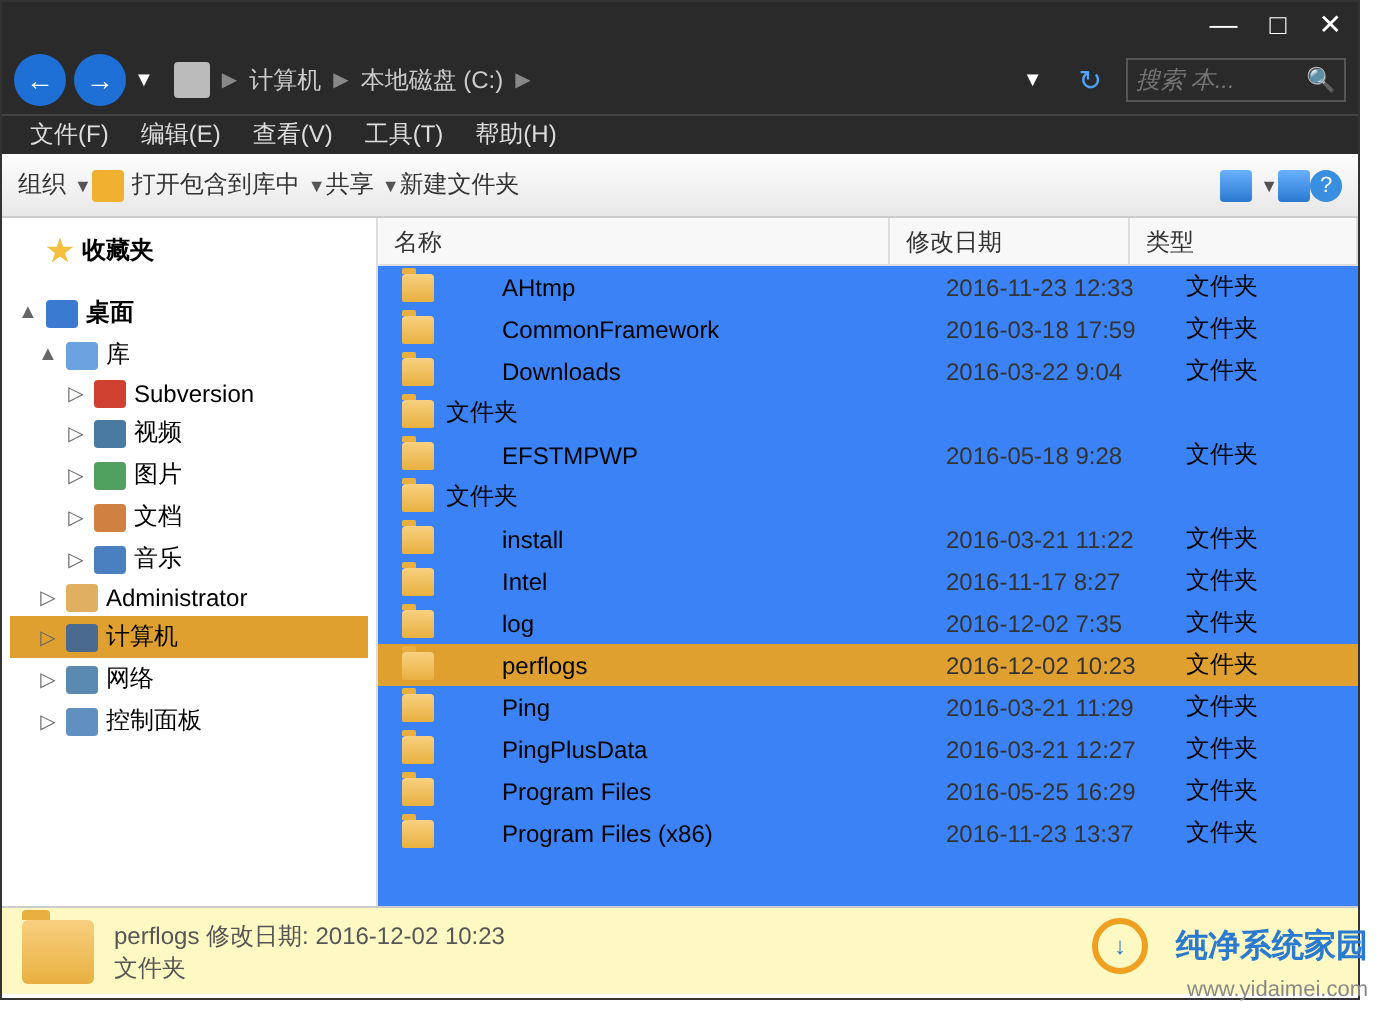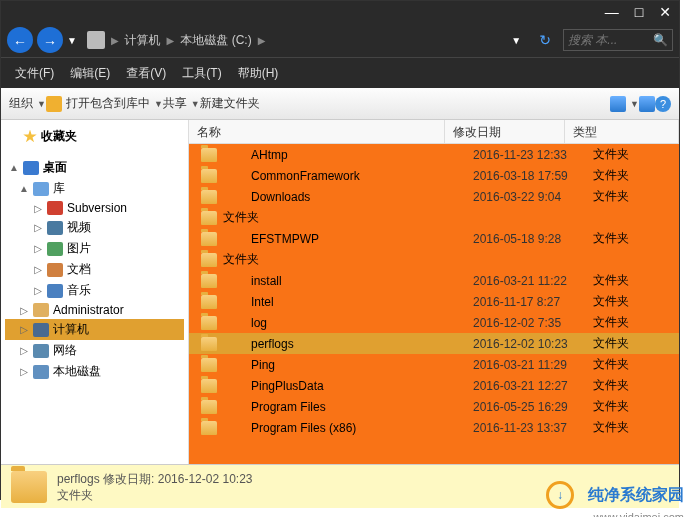--- a/index.html
+++ b/index.html
@@ -13,21 +13,21 @@
 .navbtn { width: 26px; height: 26px; border-radius: 50%; background: #1e6fd6; display: flex; align-items: center; justify-content: center; color: #fff; font-size: 14px; }
 .navdrop { color: #fff; font-size: 10px; margin-right: 6px; }
 .breadcrumb { flex: 1; display: flex; align-items: center; gap: 6px; color: #ccc; }
 .breadcrumb .hd { width: 18px; height: 18px; background: #bbb; border-radius: 2px; display: inline-block; }
 .breadcrumb .sep { color: #888; font-size: 10px; }
 .refresh { color: #4da3ff; font-size: 14px; margin: 0 8px; }
 .searchbox { width: 110px; height: 22px; background: #2a2a2a; border: 1px solid #555; display: flex; align-items: center; padding: 0 4px; }
 .searchbox input { flex: 1; background: transparent; border: none; color: #888; font-style: italic; outline: none; width: 70px; }
 .searchbox .mag { color: #4da3ff; }
 
-.menubar { height: 31px; background: #2a2a2a; border-top: 1px solid #444; display: flex; align-items: center; padding: 0 8px; gap: 4px; color: #ddd; }
+.menubar { height: 20px; background: #2a2a2a; border-top: 1px solid #444; display: flex; align-items: center; padding: 0 8px; gap: 4px; color: #ddd; }
 .menubar span { padding: 2px 6px; }
 
 .toolbar { height: 32px; background: linear-gradient(#fdfdfd, #e8e8e8); border-bottom: 1px solid #ccc; display: flex; align-items: center; padding: 0 8px; }
 .toolbar .item { display: flex; align-items: center; gap: 4px; color: #333; }
 .toolbar .arrow { font-size: 9px; color: #555; }
 .toolbar .spacer { flex: 1; }
 .toolbar .ticon { width: 16px; height: 16px; display: inline-block; }
 .ticon.folder { background: #f0b030; border-radius: 2px; }
 .ticon.views { background: linear-gradient(#6ab0ff,#2a7ad0); border-radius: 2px; }
 .ticon.help { background: #3a8ee0; border-radius: 50%; color: #fff; text-align: center; line-height: 16px; font-size: 11px; }
@@ -48,41 +48,41 @@
 .ic.user { background: #e0b060; }
 .ic.comp { background: #4a6a90; }
 .ic.net { background: #5a8ab0; }
 .ic.cpl { background: #6090c0; }
 .ind1 { padding-left: 14px; }
 .ind2 { padding-left: 28px; }
 .tnode.sel { background: #e0a030; }
 .tnode.sel span:last-child { color: #000; }
 .tnode.bold span:last-child { font-weight: bold; }
 
-.list { flex: 1; display: flex; flex-direction: column; background: #f97316; }
+.list { flex: 1; display: flex; flex-direction: column; background: #3b82f6; }
 .cols { display: flex; height: 24px; border-bottom: 1px solid #ddd; background: #f8f8f8; }
 .cols div { padding: 4px 8px; border-right: 1px solid #ddd; color: #333; }
 .c1 { width: 256px; }
 .c2 { width: 120px; }
 .c3 { flex: 1; }
 .rows { flex: 1; overflow: hidden; font-family: "SimSun", monospace; }
 .row { display: flex; align-items: center; height: 21px; }
 .row .fic { width: 16px; height: 14px; background: linear-gradient(#f8d080,#e8b040); border-radius: 2px 2px 1px 1px; margin: 0 6px 0 12px; position: relative; }
 .row .fic::before { content:''; position:absolute; top:-3px; left:0; width:7px; height:3px; background:#e8b040; border-radius:1px 1px 0 0;}
 .row .n { width: 222px; margin-left: 28px; }
 .row .d { width: 120px; color: #333; }
 .row .t { flex: 1; }
 .row.sel { background: #e0a030; }
 
 .details { height: 44px; border-top: 1px solid #ccc; background: #fef9c3; display: flex; align-items: center; padding: 4px 10px; gap: 10px; }
 .details .bigic { width: 36px; height: 32px; background: linear-gradient(#f8d080,#e8b040); border-radius: 3px; position: relative; }
 .details .bigic::before { content:''; position:absolute; top:-5px; left:0; width:14px; height:5px; background:#e8b040; border-radius:2px 2px 0 0;}
 .details .txt { line-height: 16px; color: #555; }
 
-.watermark { position: absolute; right: 8px; bottom: 8px; display: flex; align-items: center; gap: 14px; }
+.watermark { position: absolute; right: 8px; bottom: 30px; display: flex; align-items: center; gap: 14px; }
 .watermark .logo { width: 28px; height: 28px; border: 3px solid #f0a020; border-radius: 50%; position: relative; }
 .watermark .logo::after { content:'↓'; position:absolute; inset:0; display:flex; align-items:center; justify-content:center; color:#2a7ad0; font-weight:bold;}
 .watermark .t1 { color: #2a7ad0; font-size: 16px; font-weight: bold; }
 .watermark .t2 { position: absolute; right: 0; bottom: -14px; color: #888; font-size: 11px; }
 </style>
 </head>
 <body>
 
 <div class="window">
 
@@ -203,21 +203,21 @@
           <span>计算机</span>
         </div>
       <div class="tnode ind1">
           <span class="tog">▷</span>
           <span class="ic net"></span>
           <span>网络</span>
         </div>
       <div class="tnode ind1">
           <span class="tog">▷</span>
           <span class="ic cpl"></span>
-          <span>本地磁盘</span>
+          <span>控制面板</span>
         </div>
     </div>
 
     <div class="list">
       <div class="cols">
         <div class="c1">名称</div>
         <div class="c2">修改日期</div>
         <div class="c3">类型</div>
       </div>
       <div class="rows" id="rows">

